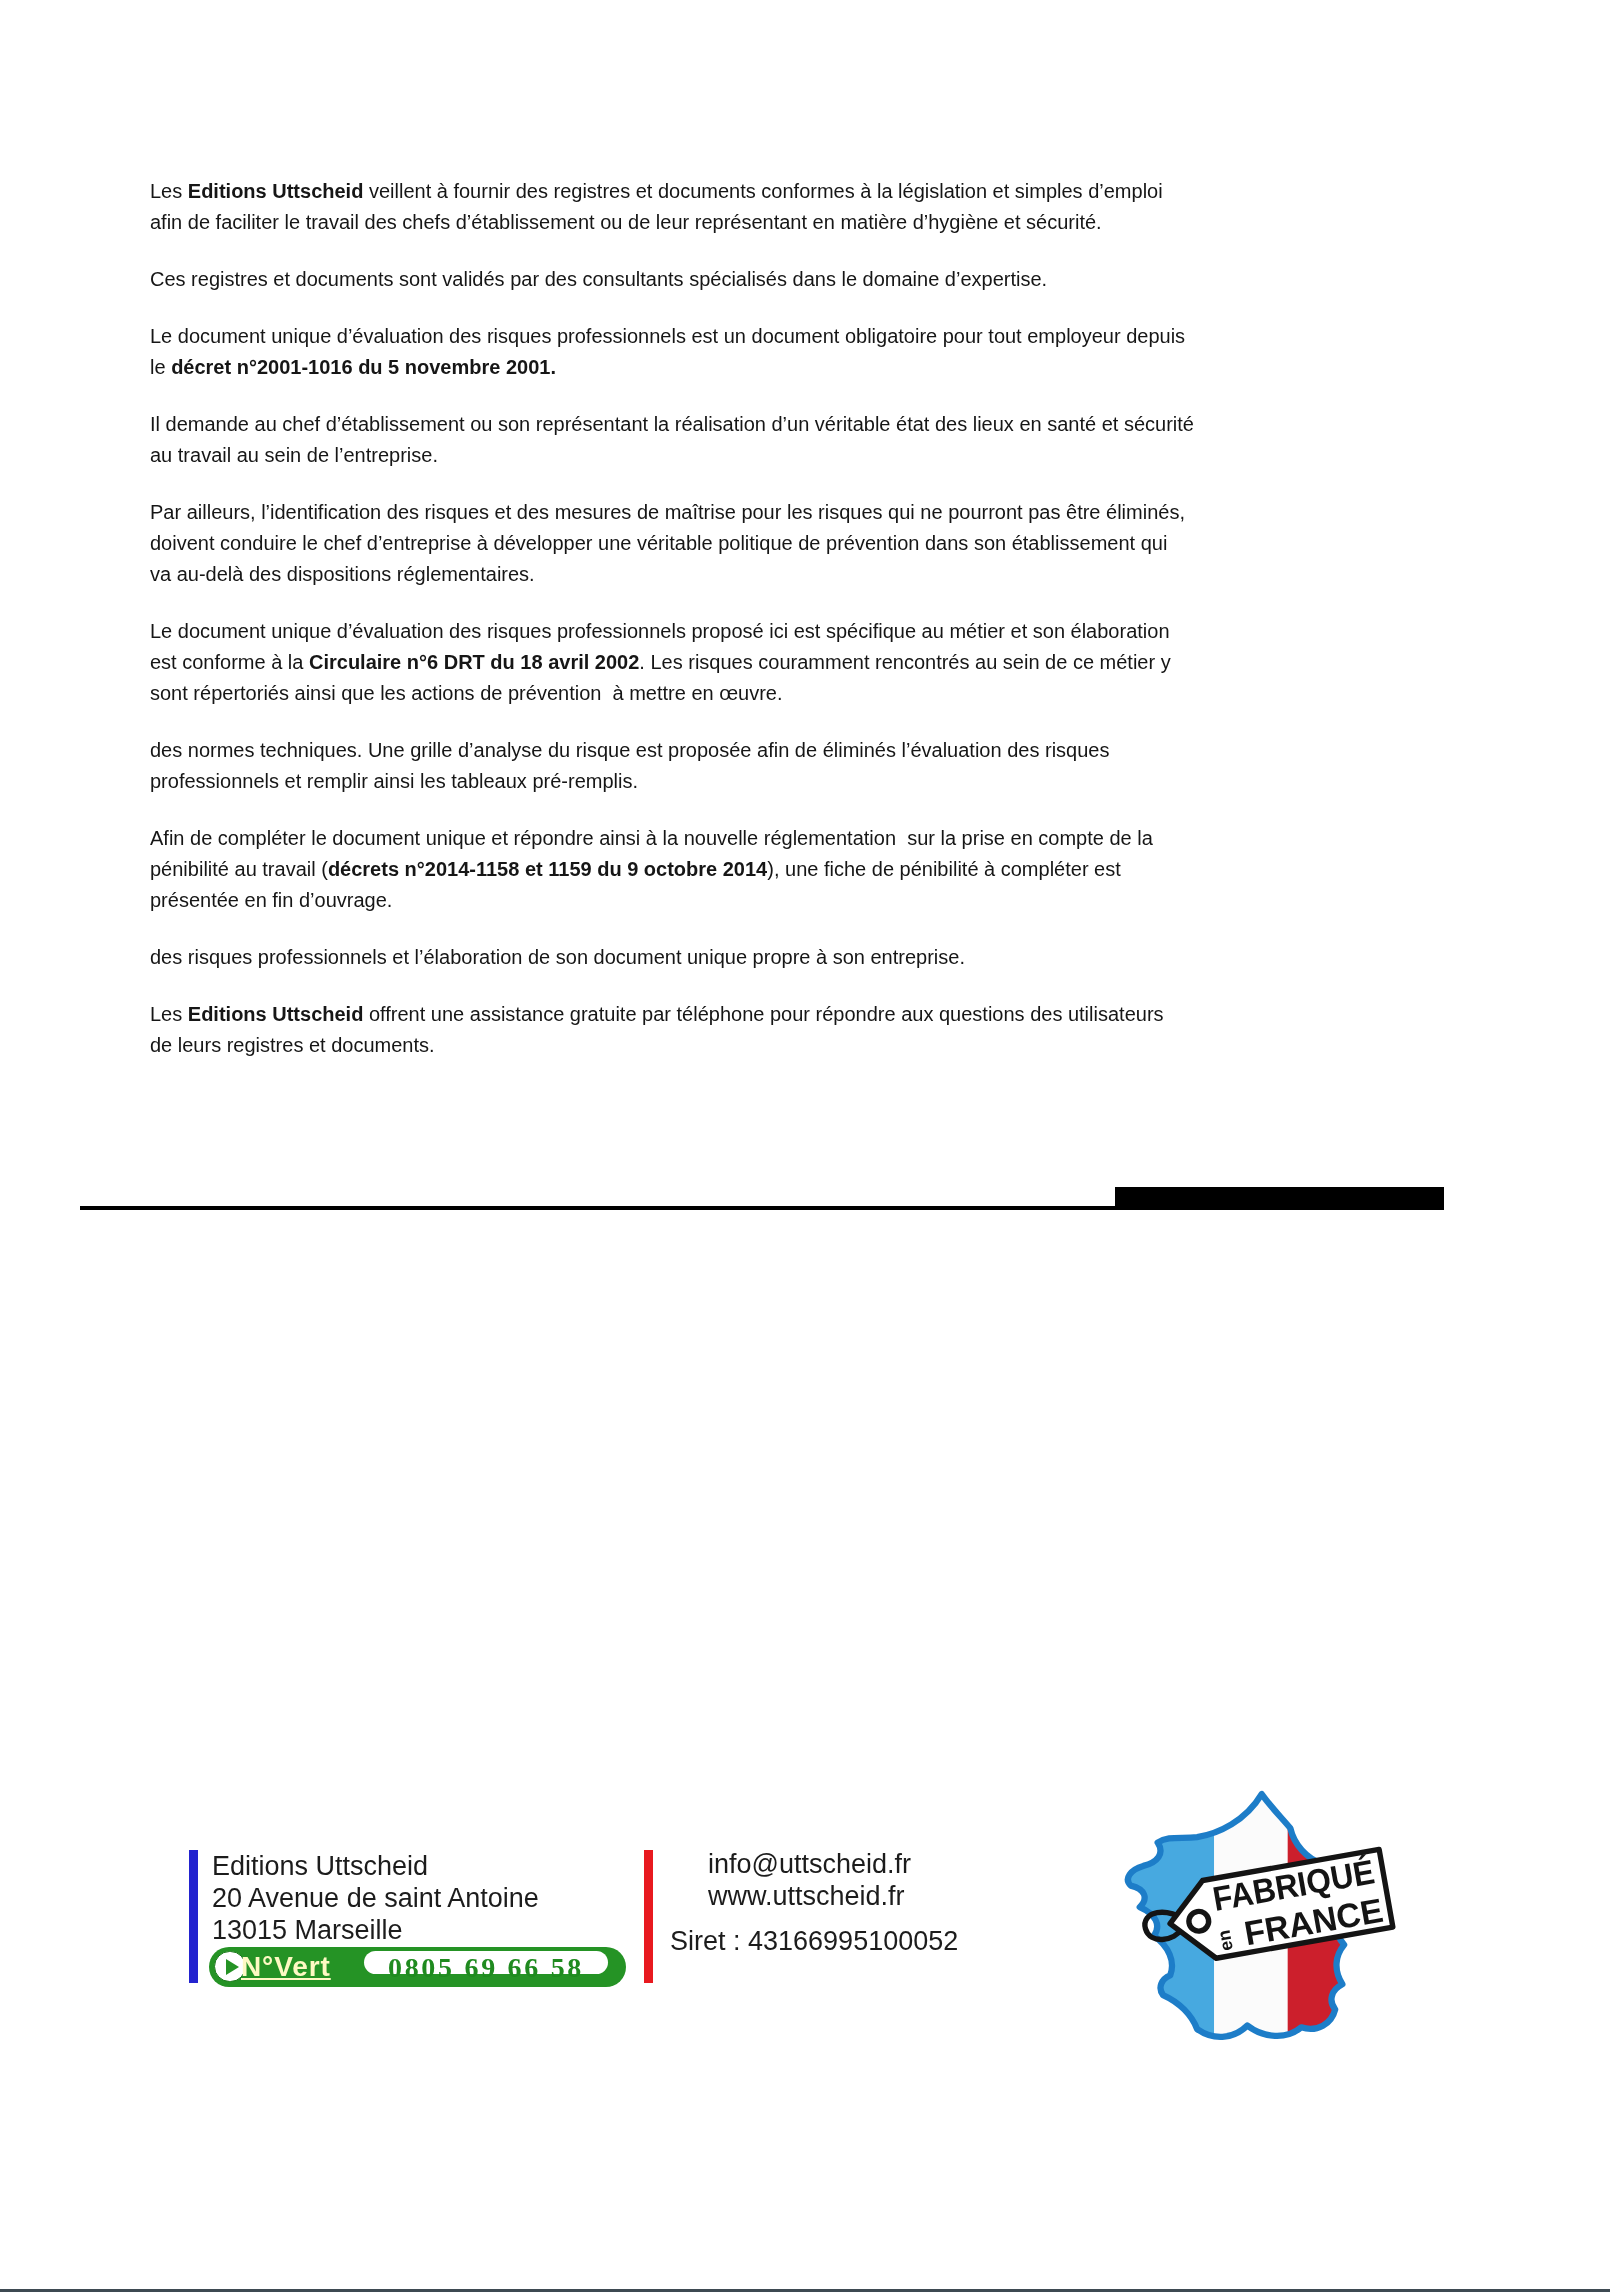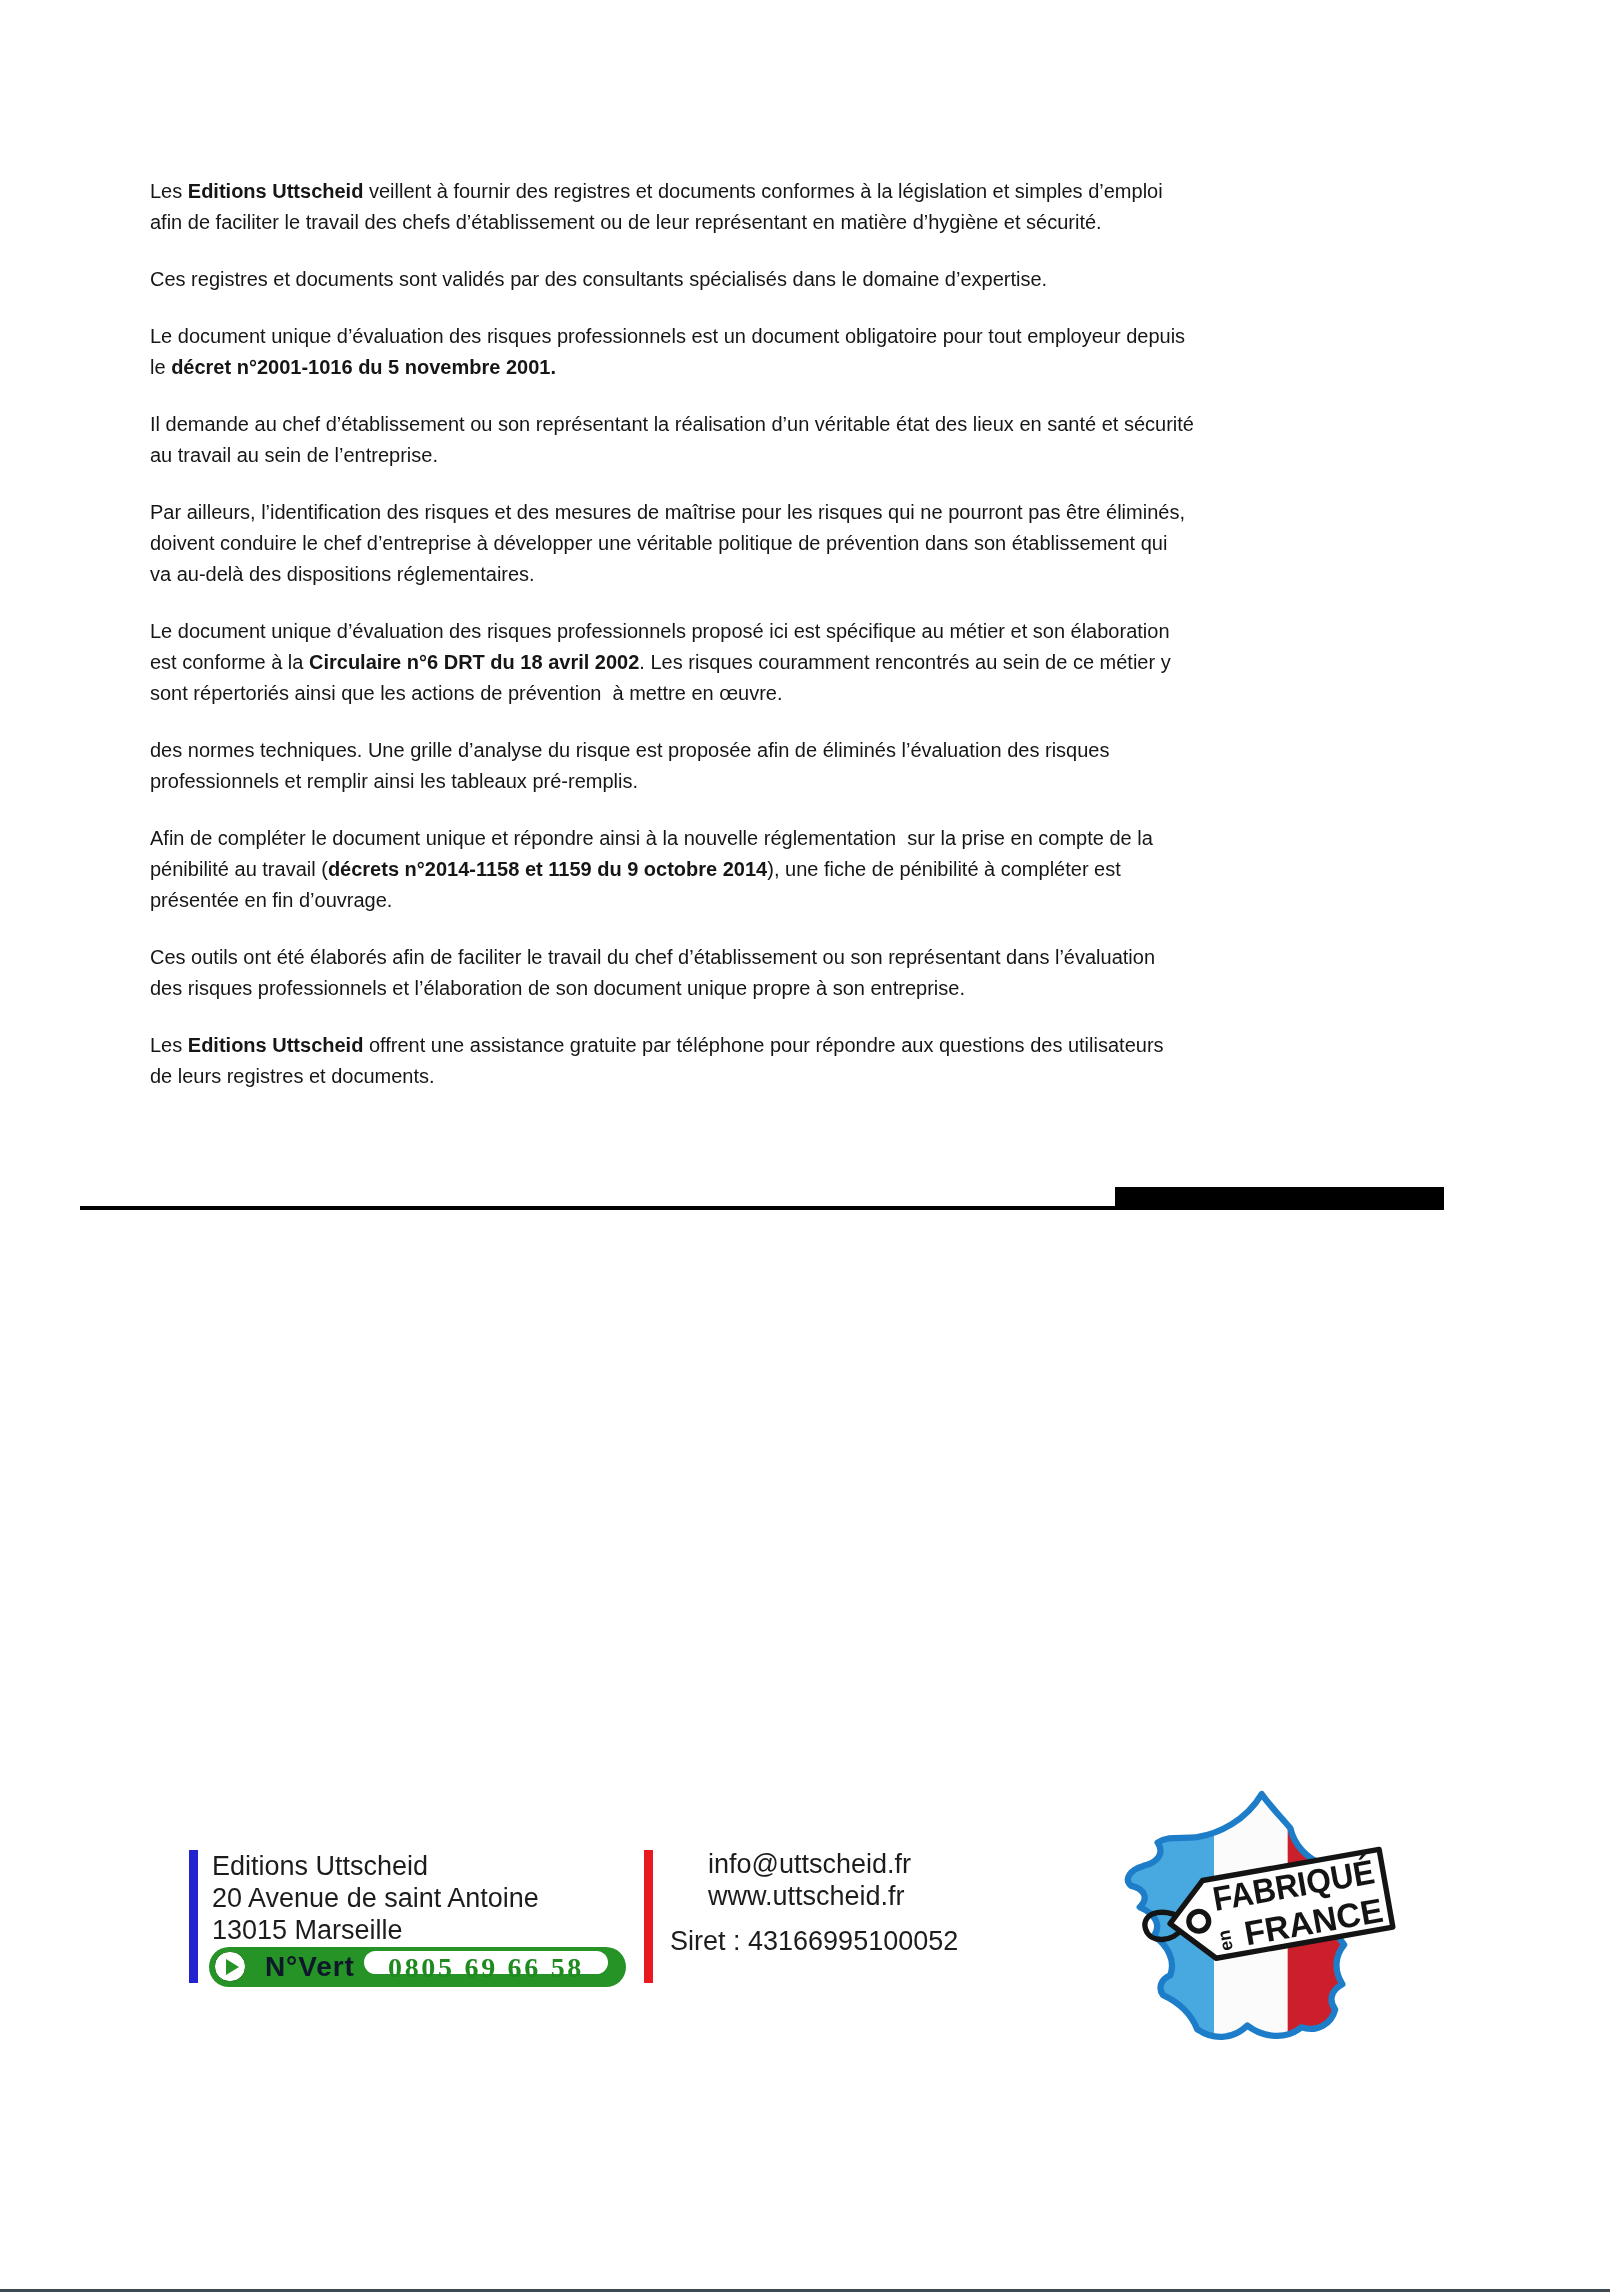--- a/index.html
+++ b/index.html
@@ -57,22 +57,22 @@
     background:#fff; border:1.8px solid #1c7a1c; border-radius:50%;
   }
   .nv-play {
     position:absolute; left:10.7px; top:7.2px;
     width:0; height:0;
     border-left:13.4px solid #259325;
     border-top:8px solid transparent;
     border-bottom:8px solid transparent;
   }
   .nv-label {
-    position:absolute; left:56px; top:3.6px;
-    font-size:28px; font-weight:bold; color:#0f172a; letter-spacing:0.9px;
+    position:absolute; left:32px; top:3.6px;
+    font-size:28px; font-weight:bold; color:#fef9c3; letter-spacing:0.9px;text-decoration:underline;
   }
   .nv-white {
     position:absolute; left:155px; top:3.6px; width:244px; height:23px;
     background:#ffffff; border-radius:17px;
   }
   .nv-number {
     width:100%; text-align:center; line-height:33px;
     font-family:"Liberation Serif", serif;
     font-size:28px; font-weight:bold; color:#1f8a1f; letter-spacing:2.7px;
   }
@@ -117,21 +117,20 @@
       <div class="paragraph">
         <div class="line"><span>des normes techniques. Une grille d’analyse du risque est proposée afin de éliminés l’évaluation des risques</span></div>
         <div class="line"><span>professionnels et remplir ainsi les tableaux pré-remplis.</span></div>
       </div>
       <div class="paragraph">
         <div class="line"><span>Afin de compléter le document unique et répondre ainsi à la nouvelle réglementation  sur la prise en compte de la</span></div>
         <div class="line"><span>pénibilité au travail (</span><span class="bold">décrets n°2014-1158 et 1159 du 9 octobre 2014</span><span>), une fiche de pénibilité à compléter est</span></div>
         <div class="line"><span>présentée en fin d’ouvrage.</span></div>
       </div>
       <div class="paragraph">
-        <div class="line"><span>Ces outils ont été élaborés afin de faciliter le travail du chef d’établissement ou son représentant dans l’évaluation</span></div>
         <div class="line"><span>des risques professionnels et l’élaboration de son document unique propre à son entreprise.</span></div>
       </div>
       <div class="paragraph">
         <div class="line"><span>Les </span><span class="bold">Editions Uttscheid</span><span> offrent une assistance gratuite par téléphone pour répondre aux questions des utilisateurs</span></div>
         <div class="line"><span>de leurs registres et documents.</span></div>
       </div>
     </div>
 
   <div class="divider-line"></div>
   <div class="divider-block"></div>

